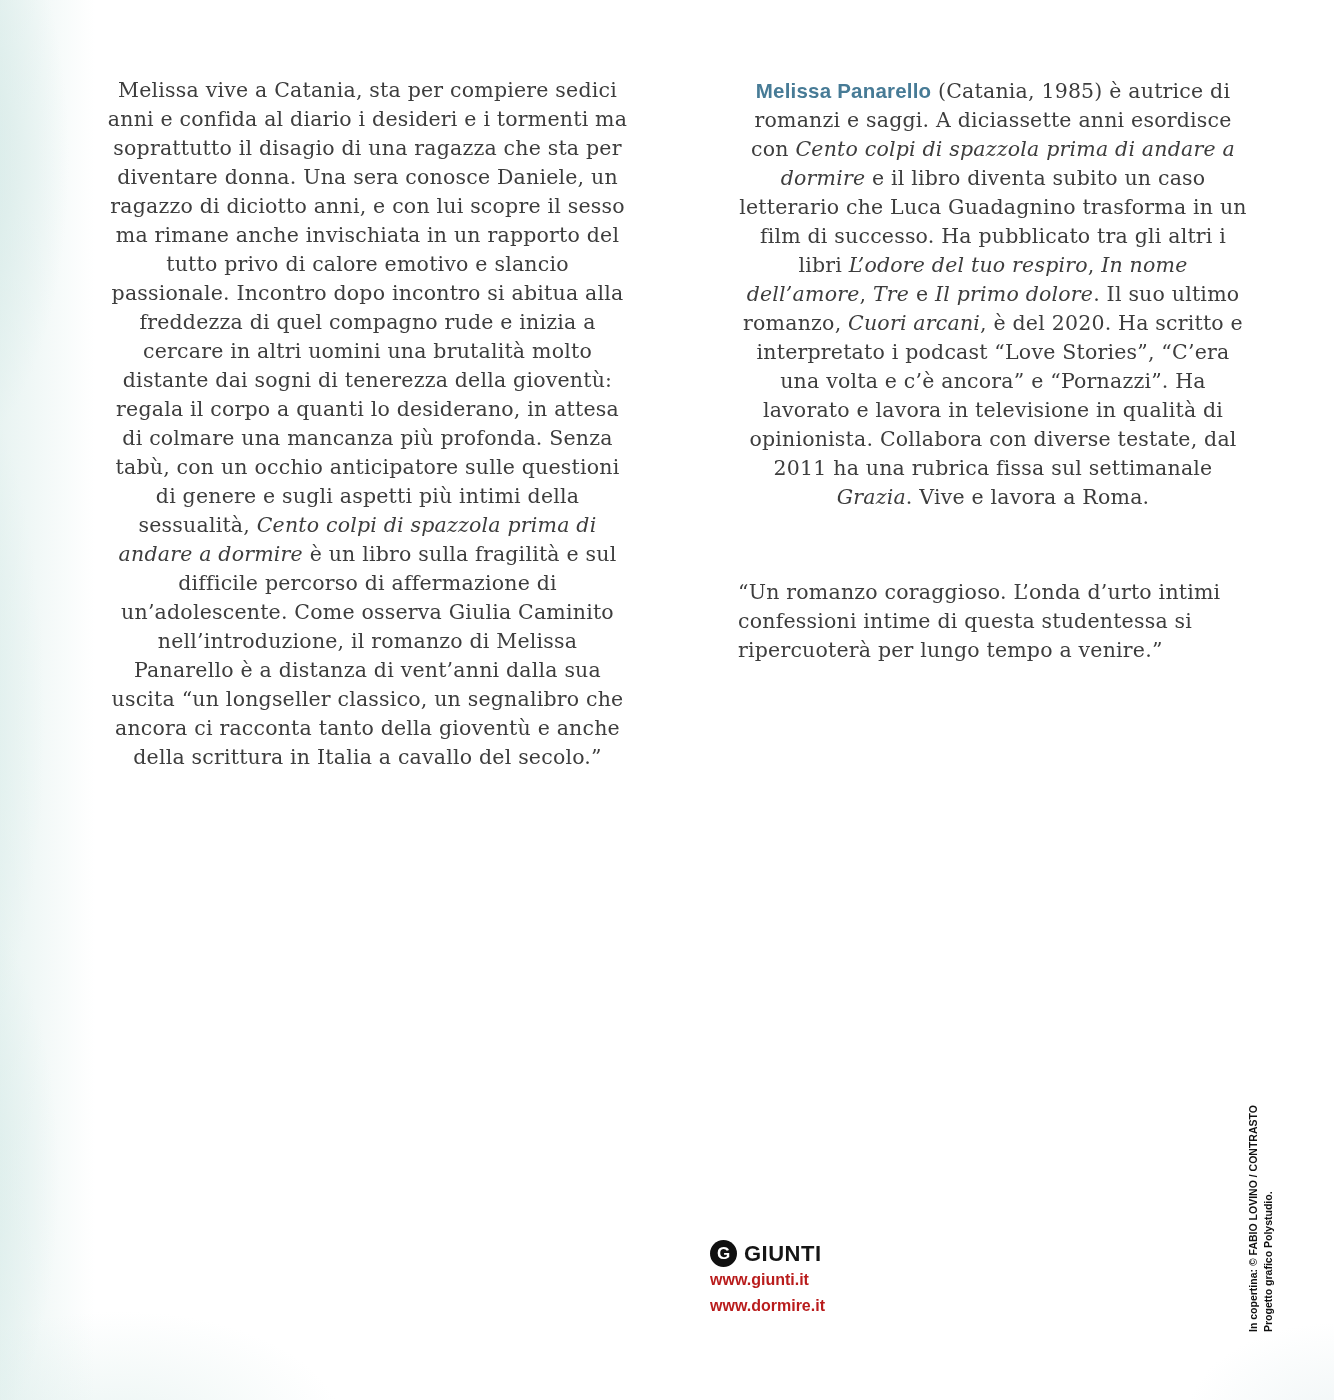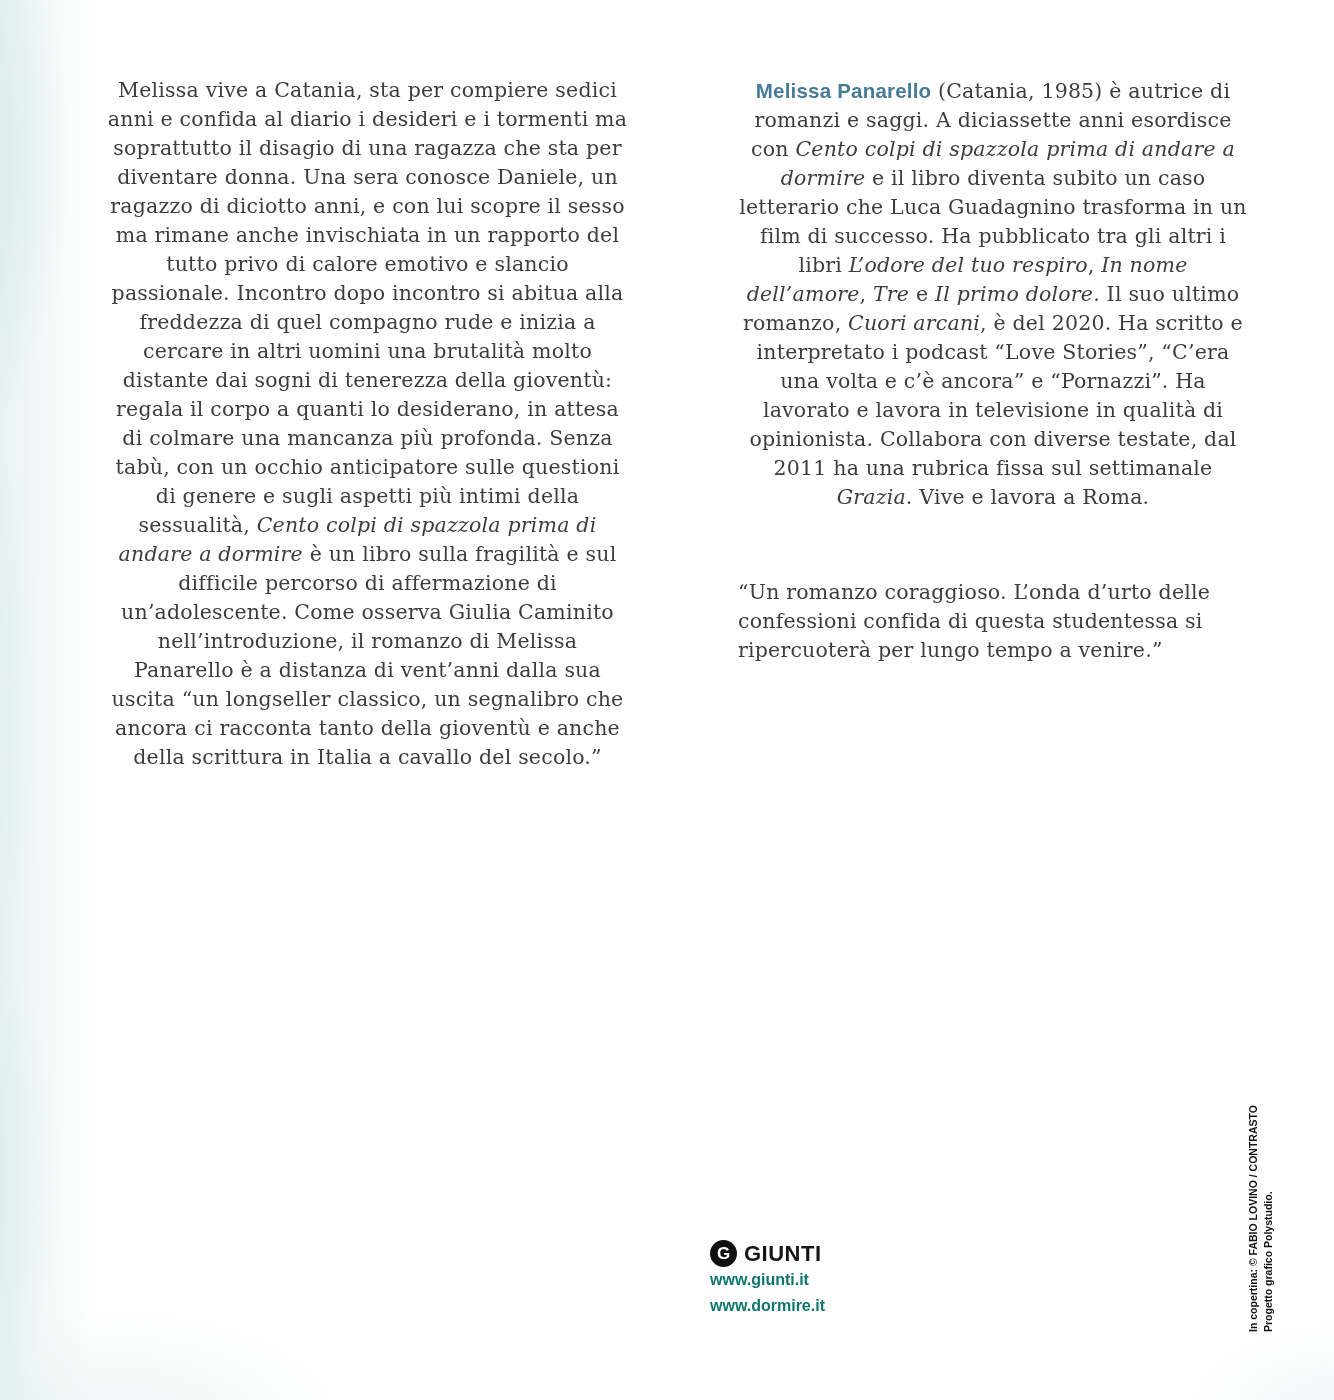--- a/index.html
+++ b/index.html
@@ -55,21 +55,21 @@
     width:27px;height:27px;border-radius:50%;
     background:#101010;color:#ffffff;
     display:flex;align-items:center;justify-content:center;
     font-family:"Liberation Sans", sans-serif;
     font-weight:bold;font-size:17px;line-height:1;
   }
   .wordmark{
     font-weight:bold;font-size:22px;letter-spacing:0.5px;color:#151515;
   }
   .weblink{
-    font-weight:bold;font-size:16px;line-height:26px;color:#0f766e;
+    font-weight:bold;font-size:16px;line-height:26px;color:#b91c1c;
   }
   .weblink:first-of-type{margin-top:14px;}
   .credits{
     position:absolute;left:1246px;top:1332px;
     transform:rotate(-90deg);
     transform-origin:0 0;
     font-family:"Liberation Sans", sans-serif;
     font-weight:bold;
     font-size:10.5px;line-height:15px;
     color:#111111;
@@ -81,21 +81,21 @@
 
 <div class="page">
 
   <div class="wash"></div>
 
   <div class="col left"><span>Melissa vive a Catania, sta per compiere sedici anni e confida al diario i desideri e i tormenti ma soprattutto il disagio di una ragazza che sta per diventare donna. Una sera conosce Daniele, un ragazzo di diciotto anni, e con lui scopre il sesso ma rimane anche invischiata in un rapporto del tutto privo di calore emotivo e slancio passionale. Incontro dopo incontro si abitua alla freddezza di quel compagno rude e inizia a cercare in altri uomini una brutalità molto distante dai sogni di tenerezza della gioventù: regala il corpo a quanti lo desiderano, in attesa di colmare una mancanza più profonda. Senza tabù, con un occhio anticipatore sulle questioni di genere e sugli aspetti più intimi della sessualità, </span><span class="it">Cento colpi di spazzola prima di andare a dormire</span><span> è un libro sulla fragilità e sul difficile percorso di affermazione di un’adolescente. Come osserva Giulia Caminito nell’introduzione, il romanzo di Melissa Panarello è a distanza di vent’anni dalla sua uscita “un longseller classico, un segnalibro che ancora ci racconta tanto della gioventù e anche della scrittura in Italia a cavallo del secolo.”</span></div>
 
   <div class="col right"><span class="bd sans accent">Melissa Panarello</span><span> (Catania, 1985) è autrice di romanzi e saggi. A diciassette anni esordisce con </span><span class="it">Cento colpi di spazzola prima di andare a dormire</span><span> e il libro diventa subito un caso letterario che Luca Guadagnino trasforma in un film di successo. Ha pubblicato tra gli altri i libri </span><span class="it">L’odore del tuo respiro</span><span>, </span><span class="it">In nome dell’amore</span><span>, </span><span class="it">Tre</span><span> e </span><span class="it">Il primo dolore</span><span>. Il suo ultimo romanzo, </span><span class="it">Cuori arcani</span><span>, è del 2020. Ha scritto e interpretato i podcast “Love Stories”, “C’era una volta e c’è ancora” e “Pornazzi”. Ha lavorato e lavora in televisione in qualità di opinionista. Collabora con diverse testate, dal 2011 ha una rubrica fissa sul settimanale </span><span class="it">Grazia</span><span>. Vive e lavora a Roma.</span></div>
 
   <div class="quote">
-    <div>“Un romanzo coraggioso. L’onda d’urto delle confessioni confida di questa studentessa si ripercuoterà per lungo tempo a venire.”</div>
+    <div>“Un romanzo coraggioso. L’onda d’urto intimi confessioni intime di questa studentessa si ripercuoterà per lungo tempo a venire.”</div>
   </div>
 
   <div class="publisher">
     <div class="logo-row">
       <span class="logo-mark">G</span>
       <span class="wordmark">GIUNTI</span>
     </div>
     <div class="weblink">www.giunti.it</div>
     <div class="weblink">www.dormire.it</div>
   </div>

